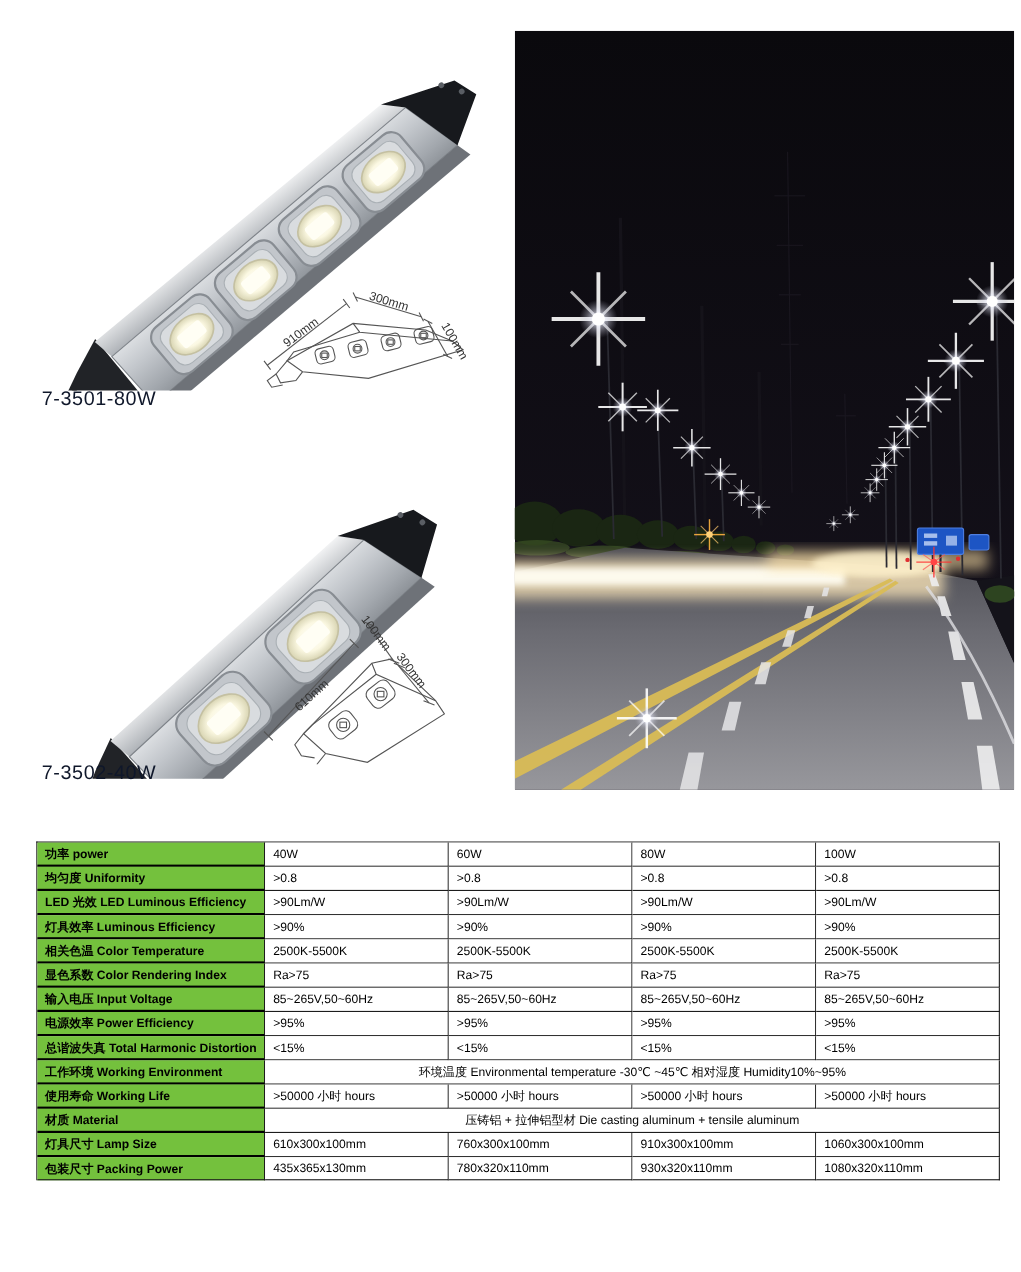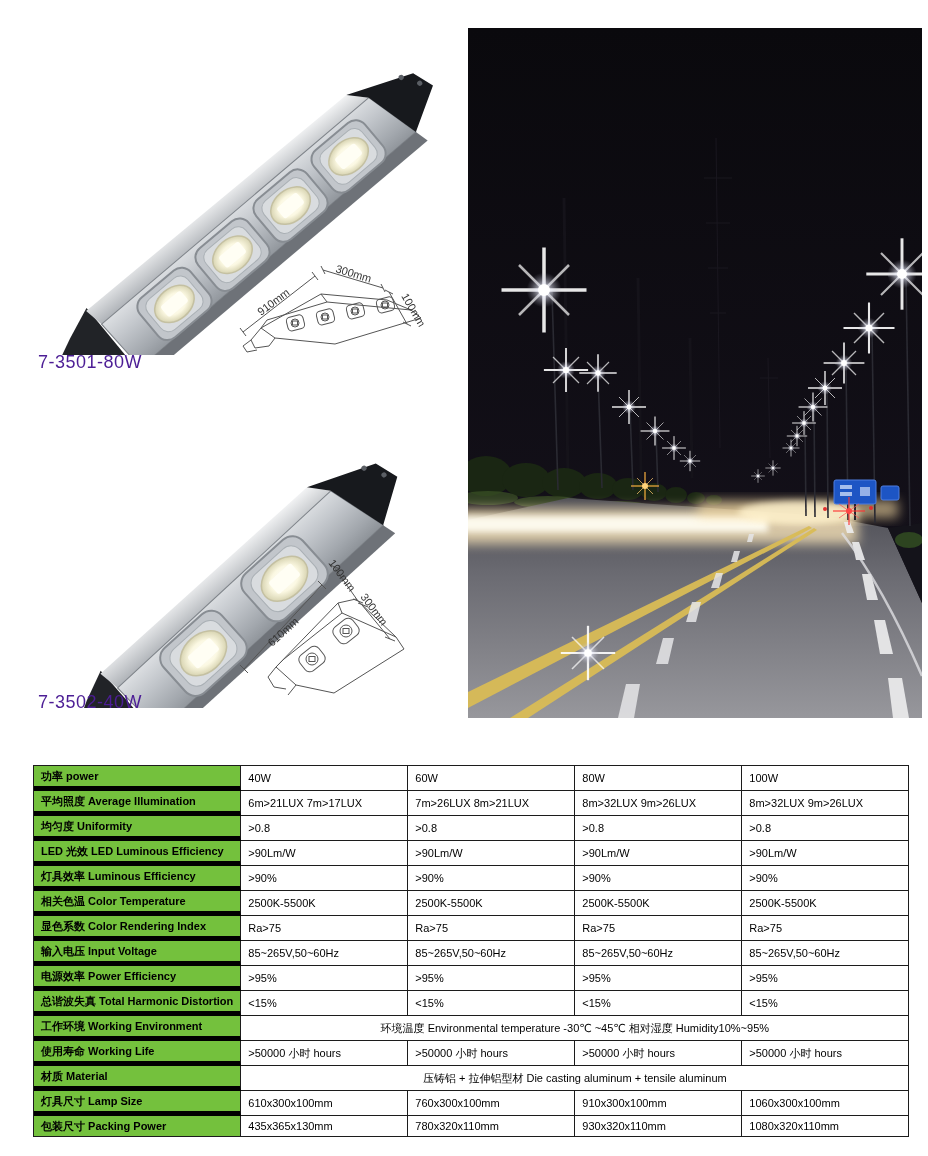--- a/index.html
+++ b/index.html
@@ -1,27 +1,27 @@
 <!DOCTYPE html>
 <html><head>
 <meta charset="utf-8">
 <style>
   html,body{margin:0;padding:0;background:#fff;width:928px;height:1156px;overflow:hidden;
     font-family:"Liberation Sans","DejaVu Sans",sans-serif;}
   .page{position:relative;width:928px;height:1156px;background:#fff;}
   .abs{position:absolute;}
   
-  .model-label{font-size:18px;color:#4c1d95;letter-spacing:.5px;}
+  .model-label{font-size:18px;color:#0f172a;letter-spacing:.5px;}
   
   table.spec{border-collapse:separate;border-spacing:0;table-layout:fixed;
     border-top:1px solid #1c1c1c;border-left:1px solid #1c1c1c;}
   table.spec td{border-right:1px solid #1c1c1c;border-bottom:1px solid #1c1c1c;
     height:20px;font-size:11px;color:#000;padding:0 7px;white-space:nowrap;overflow:hidden;
     vertical-align:middle;background:#fff;}
-  table.spec td.lbl{background:var(--green);font-weight:bold;border-bottom:5px solid #000000;}
+  table.spec td.lbl{background:var(--green);font-weight:bold;border-bottom:2px solid #000000;}
   table.spec tr:last-child td.lbl{border-bottom:1px solid #1c1c1c;}
   table.spec td.merged{text-align:center;}
   svg text.dim{font-family:"Liberation Sans","DejaVu Sans",sans-serif;font-size:11px;fill:#333;}
 </style>
 </head>
 <body>
 
 <div class="page" style="--green:#74c13d;">
 
   <svg class="abs" style="left:28px;top:35px;" width="436" height="320" viewBox="0 0 436 320">
@@ -393,27 +393,20 @@
     </colgroup>
     <tbody>
         <tr>
           <td class="lbl">功率 power</td>
           <td>40W</td>
           <td>60W</td>
           <td>80W</td>
           <td>100W</td>
         </tr>
         <tr>
-          <td class="lbl">平均照度 Average Illumination</td>
-          <td>6m&gt;21LUX 7m&gt;17LUX</td>
-          <td>7m&gt;26LUX 8m&gt;21LUX</td>
-          <td>8m&gt;32LUX 9m&gt;26LUX</td>
-          <td>8m&gt;32LUX 9m&gt;26LUX</td>
-        </tr>
-        <tr>
           <td class="lbl">均匀度 Uniformity</td>
           <td>&gt;0.8</td>
           <td>&gt;0.8</td>
           <td>&gt;0.8</td>
           <td>&gt;0.8</td>
         </tr>
         <tr>
           <td class="lbl">LED 光效 LED Luminous Efficiency</td>
           <td>&gt;90Lm/W</td>
           <td>&gt;90Lm/W</td>

